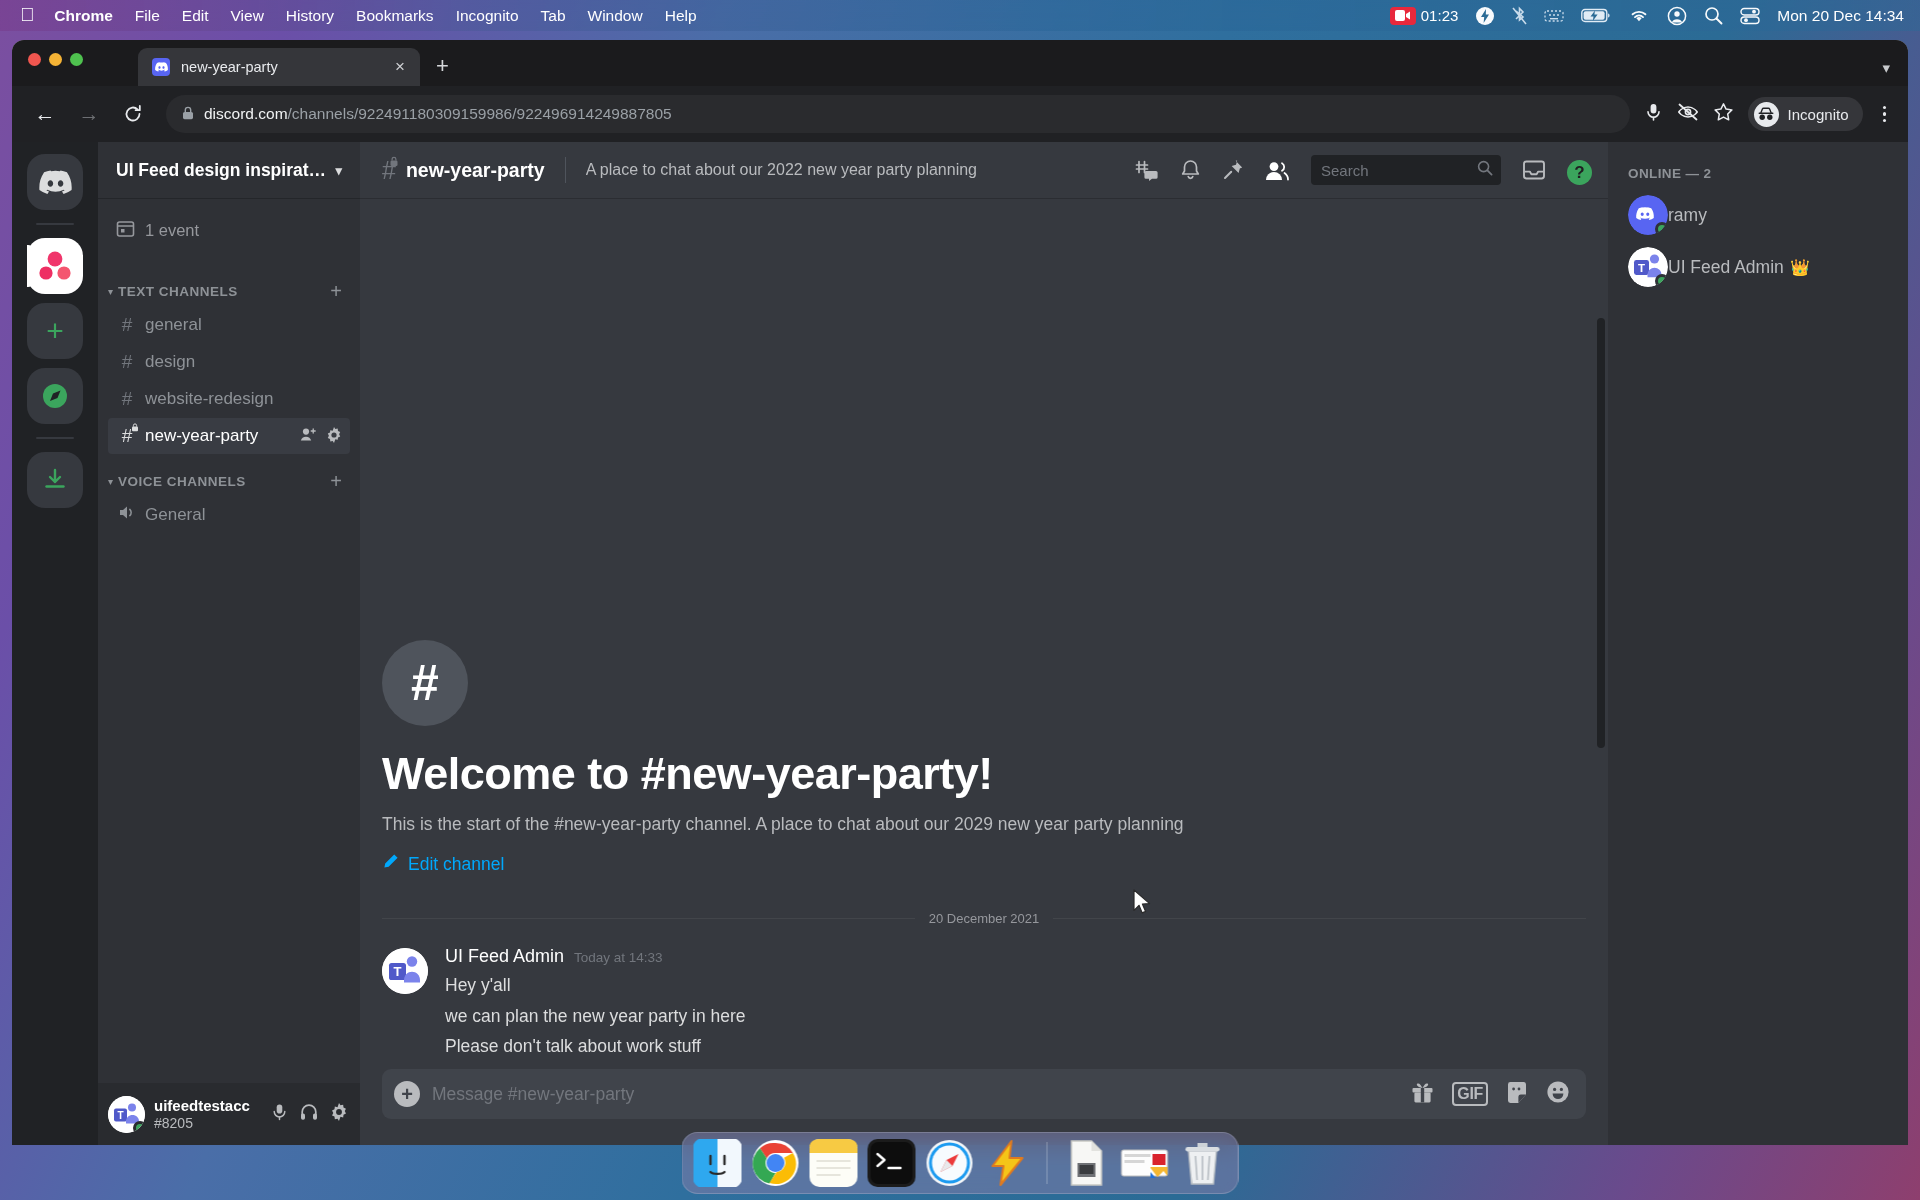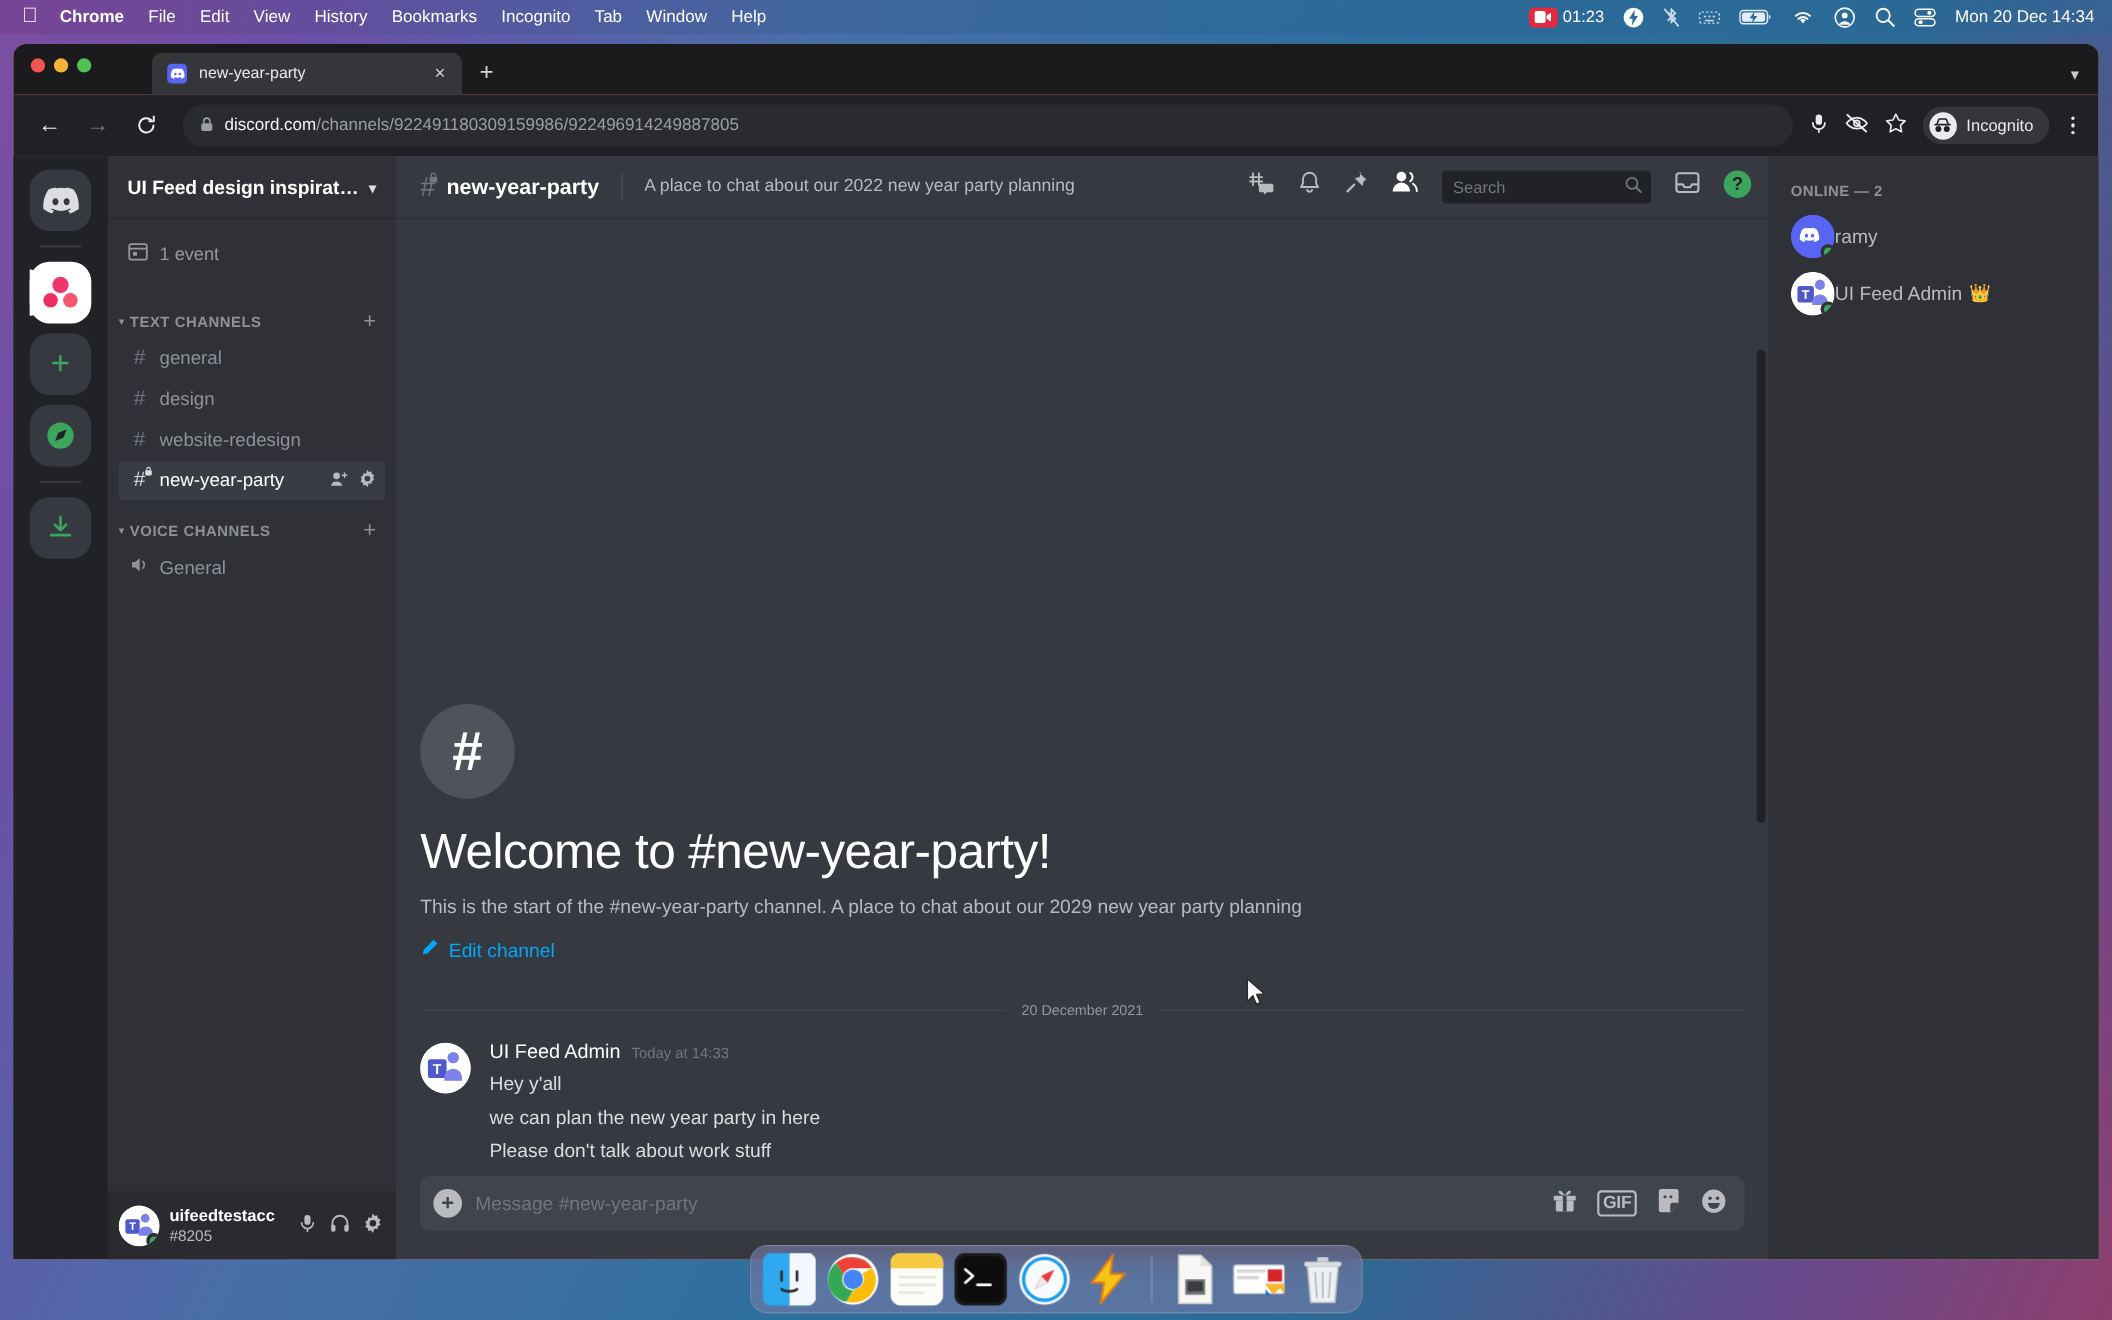--- a/index.html
+++ b/index.html
@@ -39,21 +39,21 @@
     background: #e8283c; border-radius: 4px; width: 26px; height: 18px;
     display: inline-flex; align-items: center; justify-content: center;
     color: #fff; font-size: 12px;
   }
   .status-ico { opacity: .97; display: inline-flex; align-items: center; }
   .clocktxt { font-size: 15.5px; white-space: nowrap; }
 
   
   .chrome-win {
     position: absolute; left: 12px; top: 40px; width: 1896px; height: 1105px;
-    background: #fca5a5; border-radius: 12px 12px 0 0; overflow: hidden;
+    background: #a3a3a3; border-radius: 12px 12px 0 0; overflow: hidden;
   }
   .tabstrip {
     height: 46px; background: #1b1b1d; display: flex; align-items: flex-end; padding-left: 16px;
     position: relative;
   }
   .traffic { position: absolute; left: 16px; top: 13px; display: flex; gap: 8px; }
   .tl { width: 13px; height: 13px; border-radius: 50%; }
   .tl.r { background: #f0564f; } .tl.y { background: #f5b335; } .tl.g { background: #4fc24f; }
   .tab {
     margin-left: 110px; width: 282px; height: 38px; background: #35363a;
@@ -148,41 +148,41 @@
   
   .main { flex: 1; display: flex; flex-direction: column; background: #36393f; min-width: 0; }
   .chan-header {
     height: 56px; display: flex; align-items: center; padding: 0 10px 0 22px; gap: 10px;
     box-shadow: 0 1px 0 rgba(0,0,0,.2); flex: 0 0 56px;
   }
   .ch-hash { color: #72767d; font-size: 25px; position: relative; }
   .ch-name { color: #fff; font-weight: bold; font-size: 19.5px; }
   .ch-divider { width: 1px; height: 26px; background: #4f545c; margin: 0 10px; }
   .ch-topic { color: #b9bbbe; font-size: 16px; flex: 1; white-space: nowrap; overflow: hidden; text-overflow: ellipsis; }
-  .ch-icons { display: flex; align-items: flex-start; gap: 21px; color: #b9bbbe; padding-right: 6px; }
+  .ch-icons { display: flex; align-items: flex-end; gap: 21px; color: #b9bbbe; padding-right: 6px; }
   .searchbox {
     width: 190px; height: 30px; background: #202225; border-radius: 4px;
     display: flex; align-items: center; padding: 0 8px 0 10px; gap: 6px;
   }
   .searchbox input {
     flex: 1; background: transparent; border: 0; outline: 0; color: #dcddde;
     font-size: 15px; font-family: "Liberation Sans", sans-serif; min-width: 0;
   }
   .searchbox input::placeholder { color: #72767d; }
   .help-circle { width: 25px; height: 25px; border-radius: 50%; background: #3ba55d; color: #1f1f22;
     display: flex; align-items: center; justify-content: center; font-weight: bold; font-size: 17px; }
 
   .msg-area { flex: 1; position: relative; display: flex; flex-direction: column; justify-content: flex-end; overflow: hidden; }
   .welcome { padding: 0 22px 0 22px; }
   .welcome-hash {
     width: 86px; height: 86px; border-radius: 50%; background: #4f545c;
     display: flex; align-items: center; justify-content: center;
     color: #fff; font-size: 50px; font-weight: bold; margin-bottom: 22px;
   }
-  .welcome-title { color: #fff; font-size: 45px; font-weight: normal; letter-spacing: -.5px; margin-bottom: 14px; }
+  .welcome-title { color: #fff; font-size: 45px; font-weight: bold; letter-spacing: -.5px; margin-bottom: 14px; }
   .welcome-sub { color: #b9bbbe; font-size: 17.5px; margin-bottom: 18px; }
   .edit-channel { color: #00a8fc; font-size: 17.5px; display: flex; align-items: center; gap: 9px; }
 
   .daydivider { display: flex; align-items: center; gap: 14px; margin: 36px 22px 18px 22px; }
   .daydivider .line { flex: 1; height: 1px; background: #42454a; }
   .daydivider .label { color: #96989d; font-size: 13px; font-weight: normal; }
 
   .message { display: flex; padding: 2px 22px 8px 22px; gap: 17px; }
   .msg-avatar { width: 46px; height: 46px; border-radius: 50%; background: #fff; flex: 0 0 46px; position: relative; overflow: hidden; margin-top: 2px; }
   .msg-body { flex: 1; min-width: 0; }

